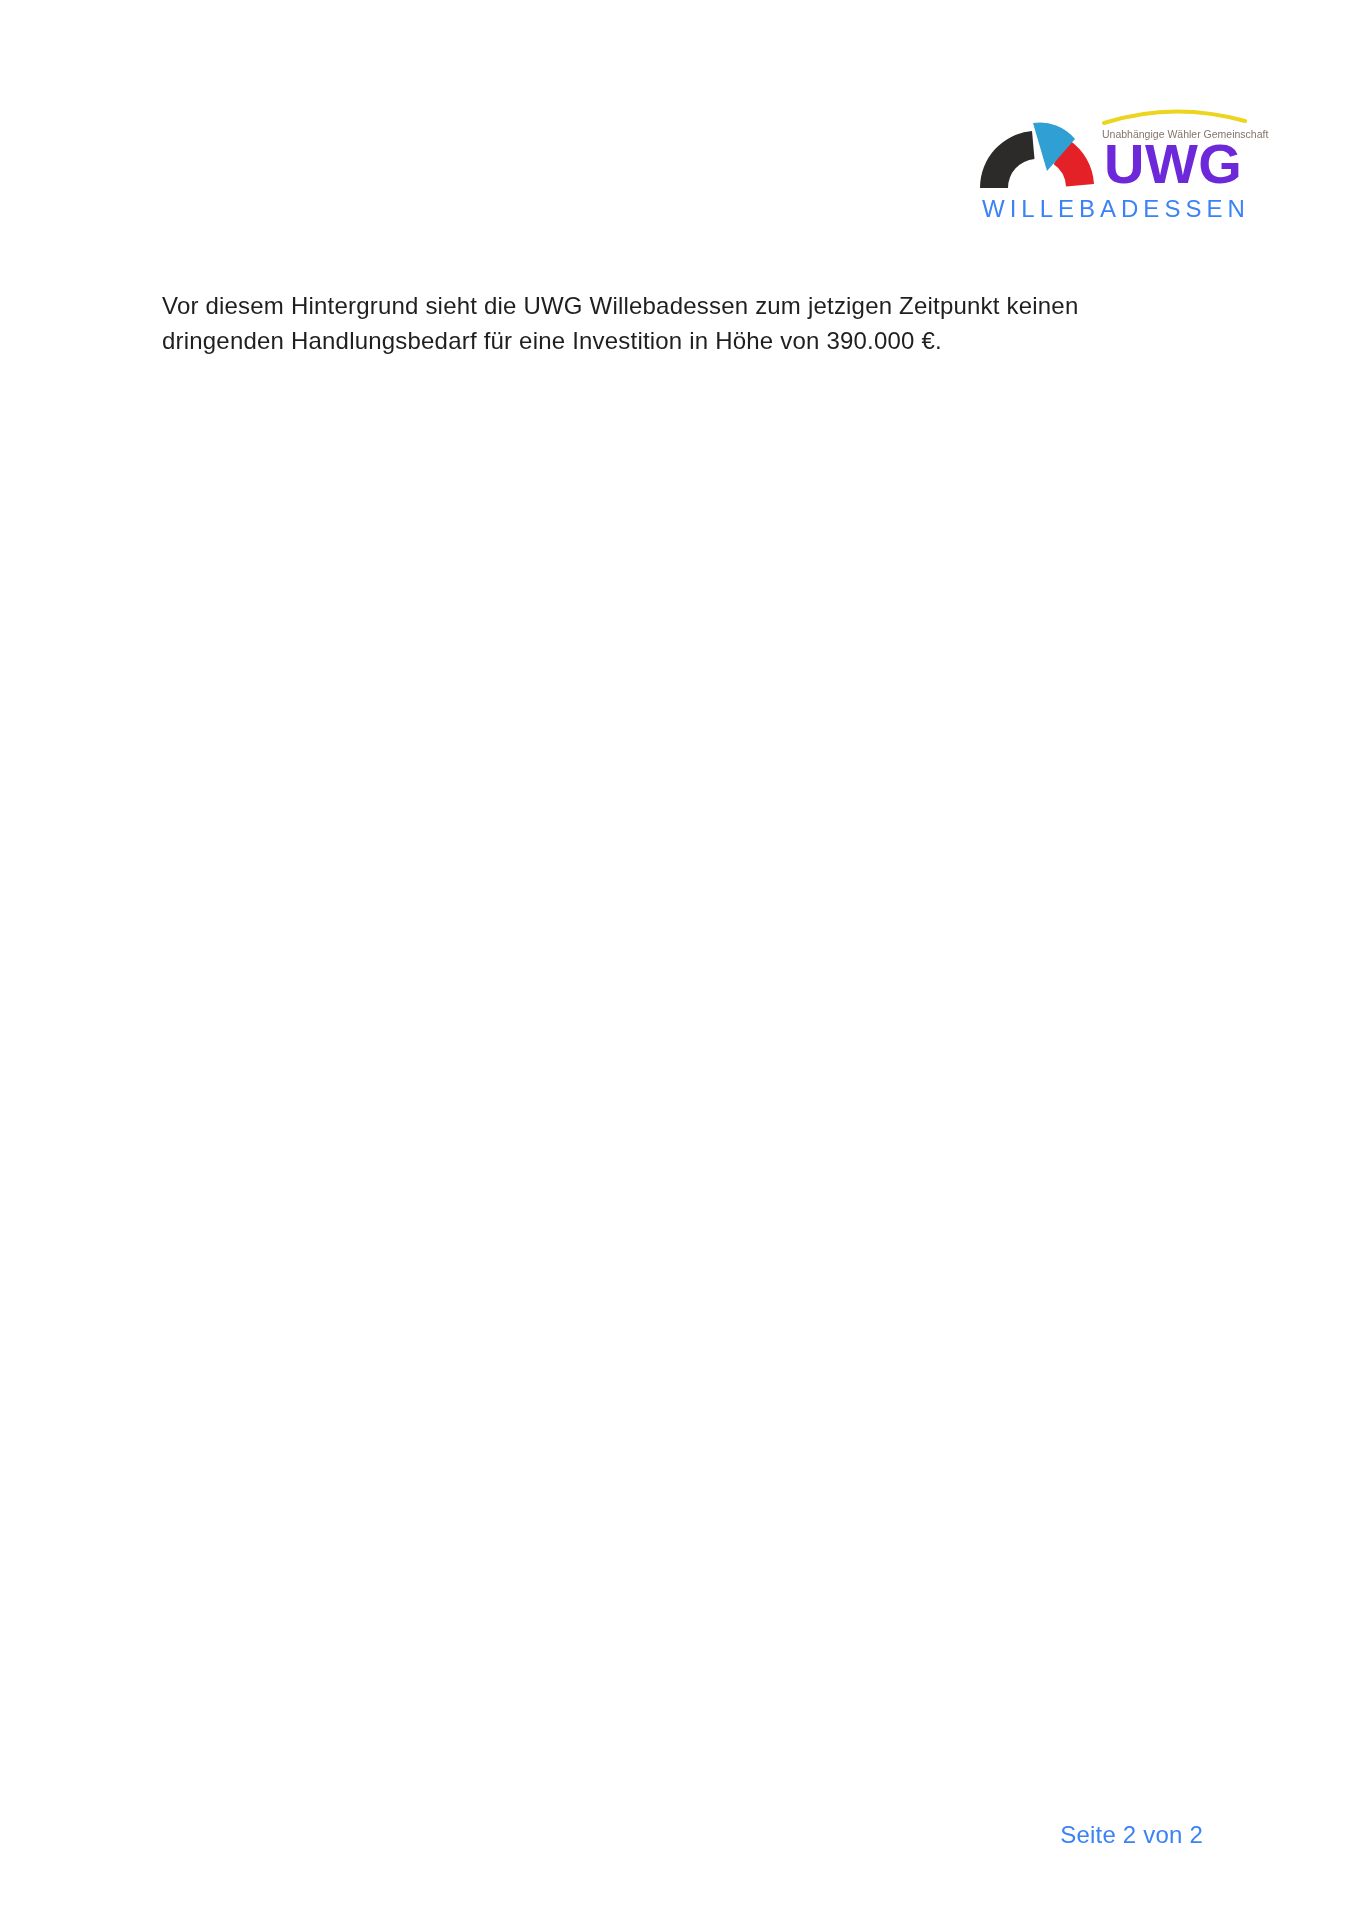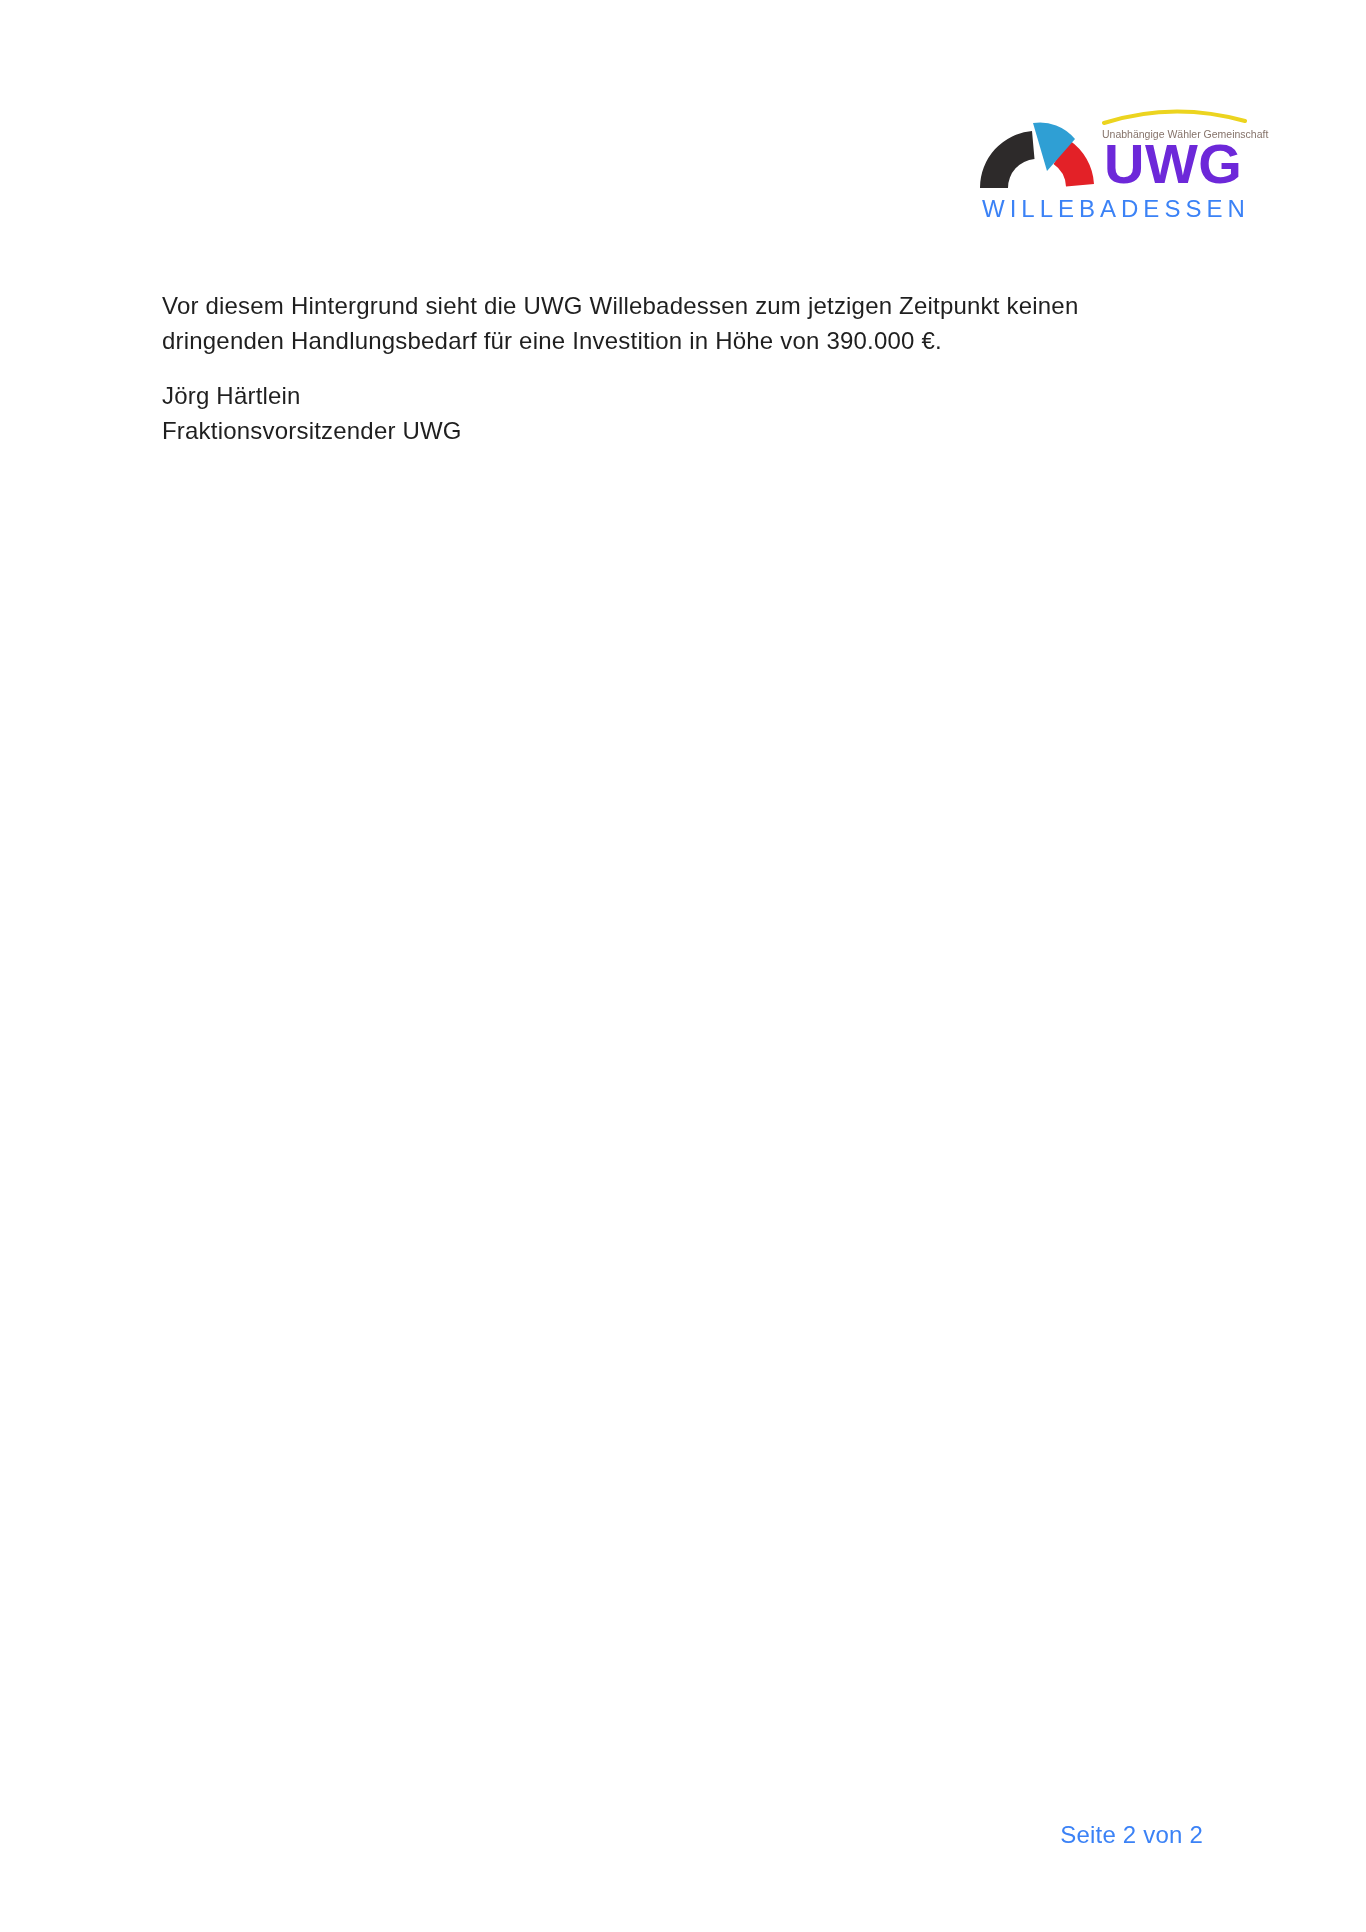--- a/index.html
+++ b/index.html
@@ -73,19 +73,17 @@
       <div class="logo-tagline">Unabhängige Wähler Gemeinschaft</div>
       <div class="logo-uwg">UWG</div>
     </div>
 
     <div class="logo-city">WILLEBADESSEN</div>
   </div>
 
   <div class="letter-body">
     <p class="para">Vor diesem Hintergrund sieht die UWG Willebadessen zum jetzigen Zeitpunkt keinen
 dringenden Handlungsbedarf für eine Investition in Höhe von 390.000 €.</p>
-    <p class="para signature"><span>Jörg Härtlein</span>
-<span>Fraktionsvorsitzender UWG</span></p>
   </div>
 
   <div class="page-footer">Seite 2 von 2</div>
 
 </div>
 
 </body></html>

